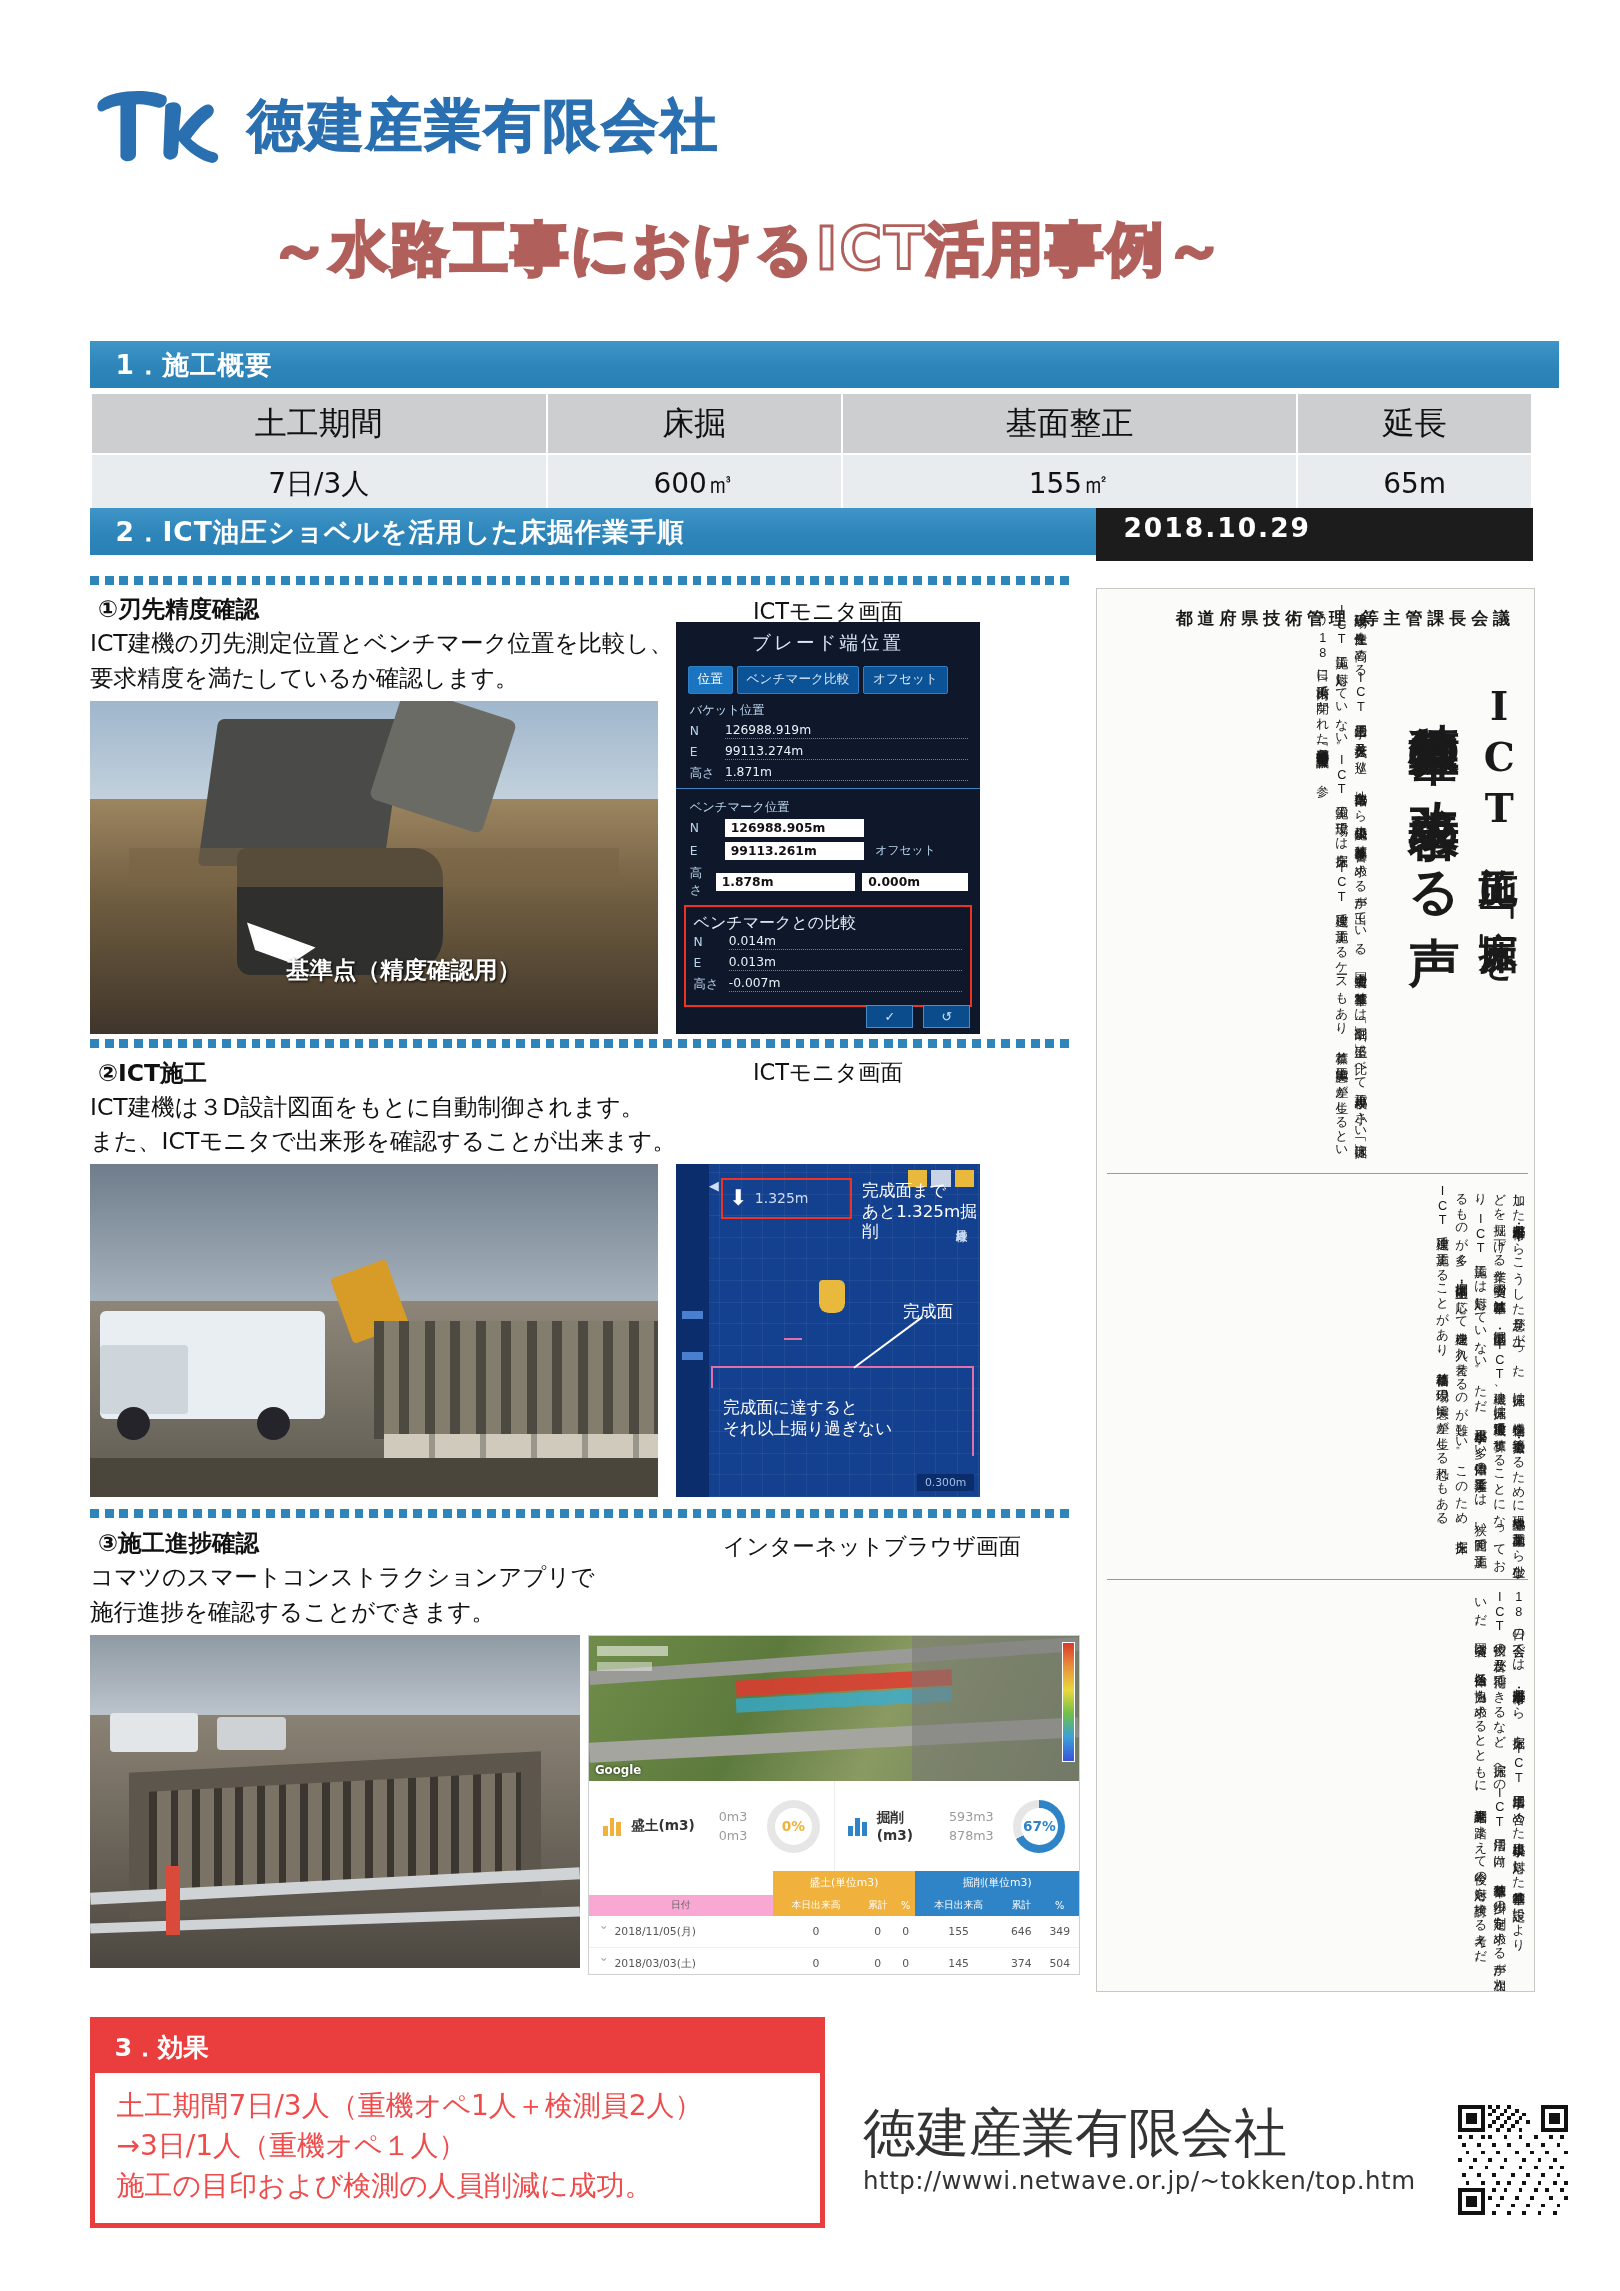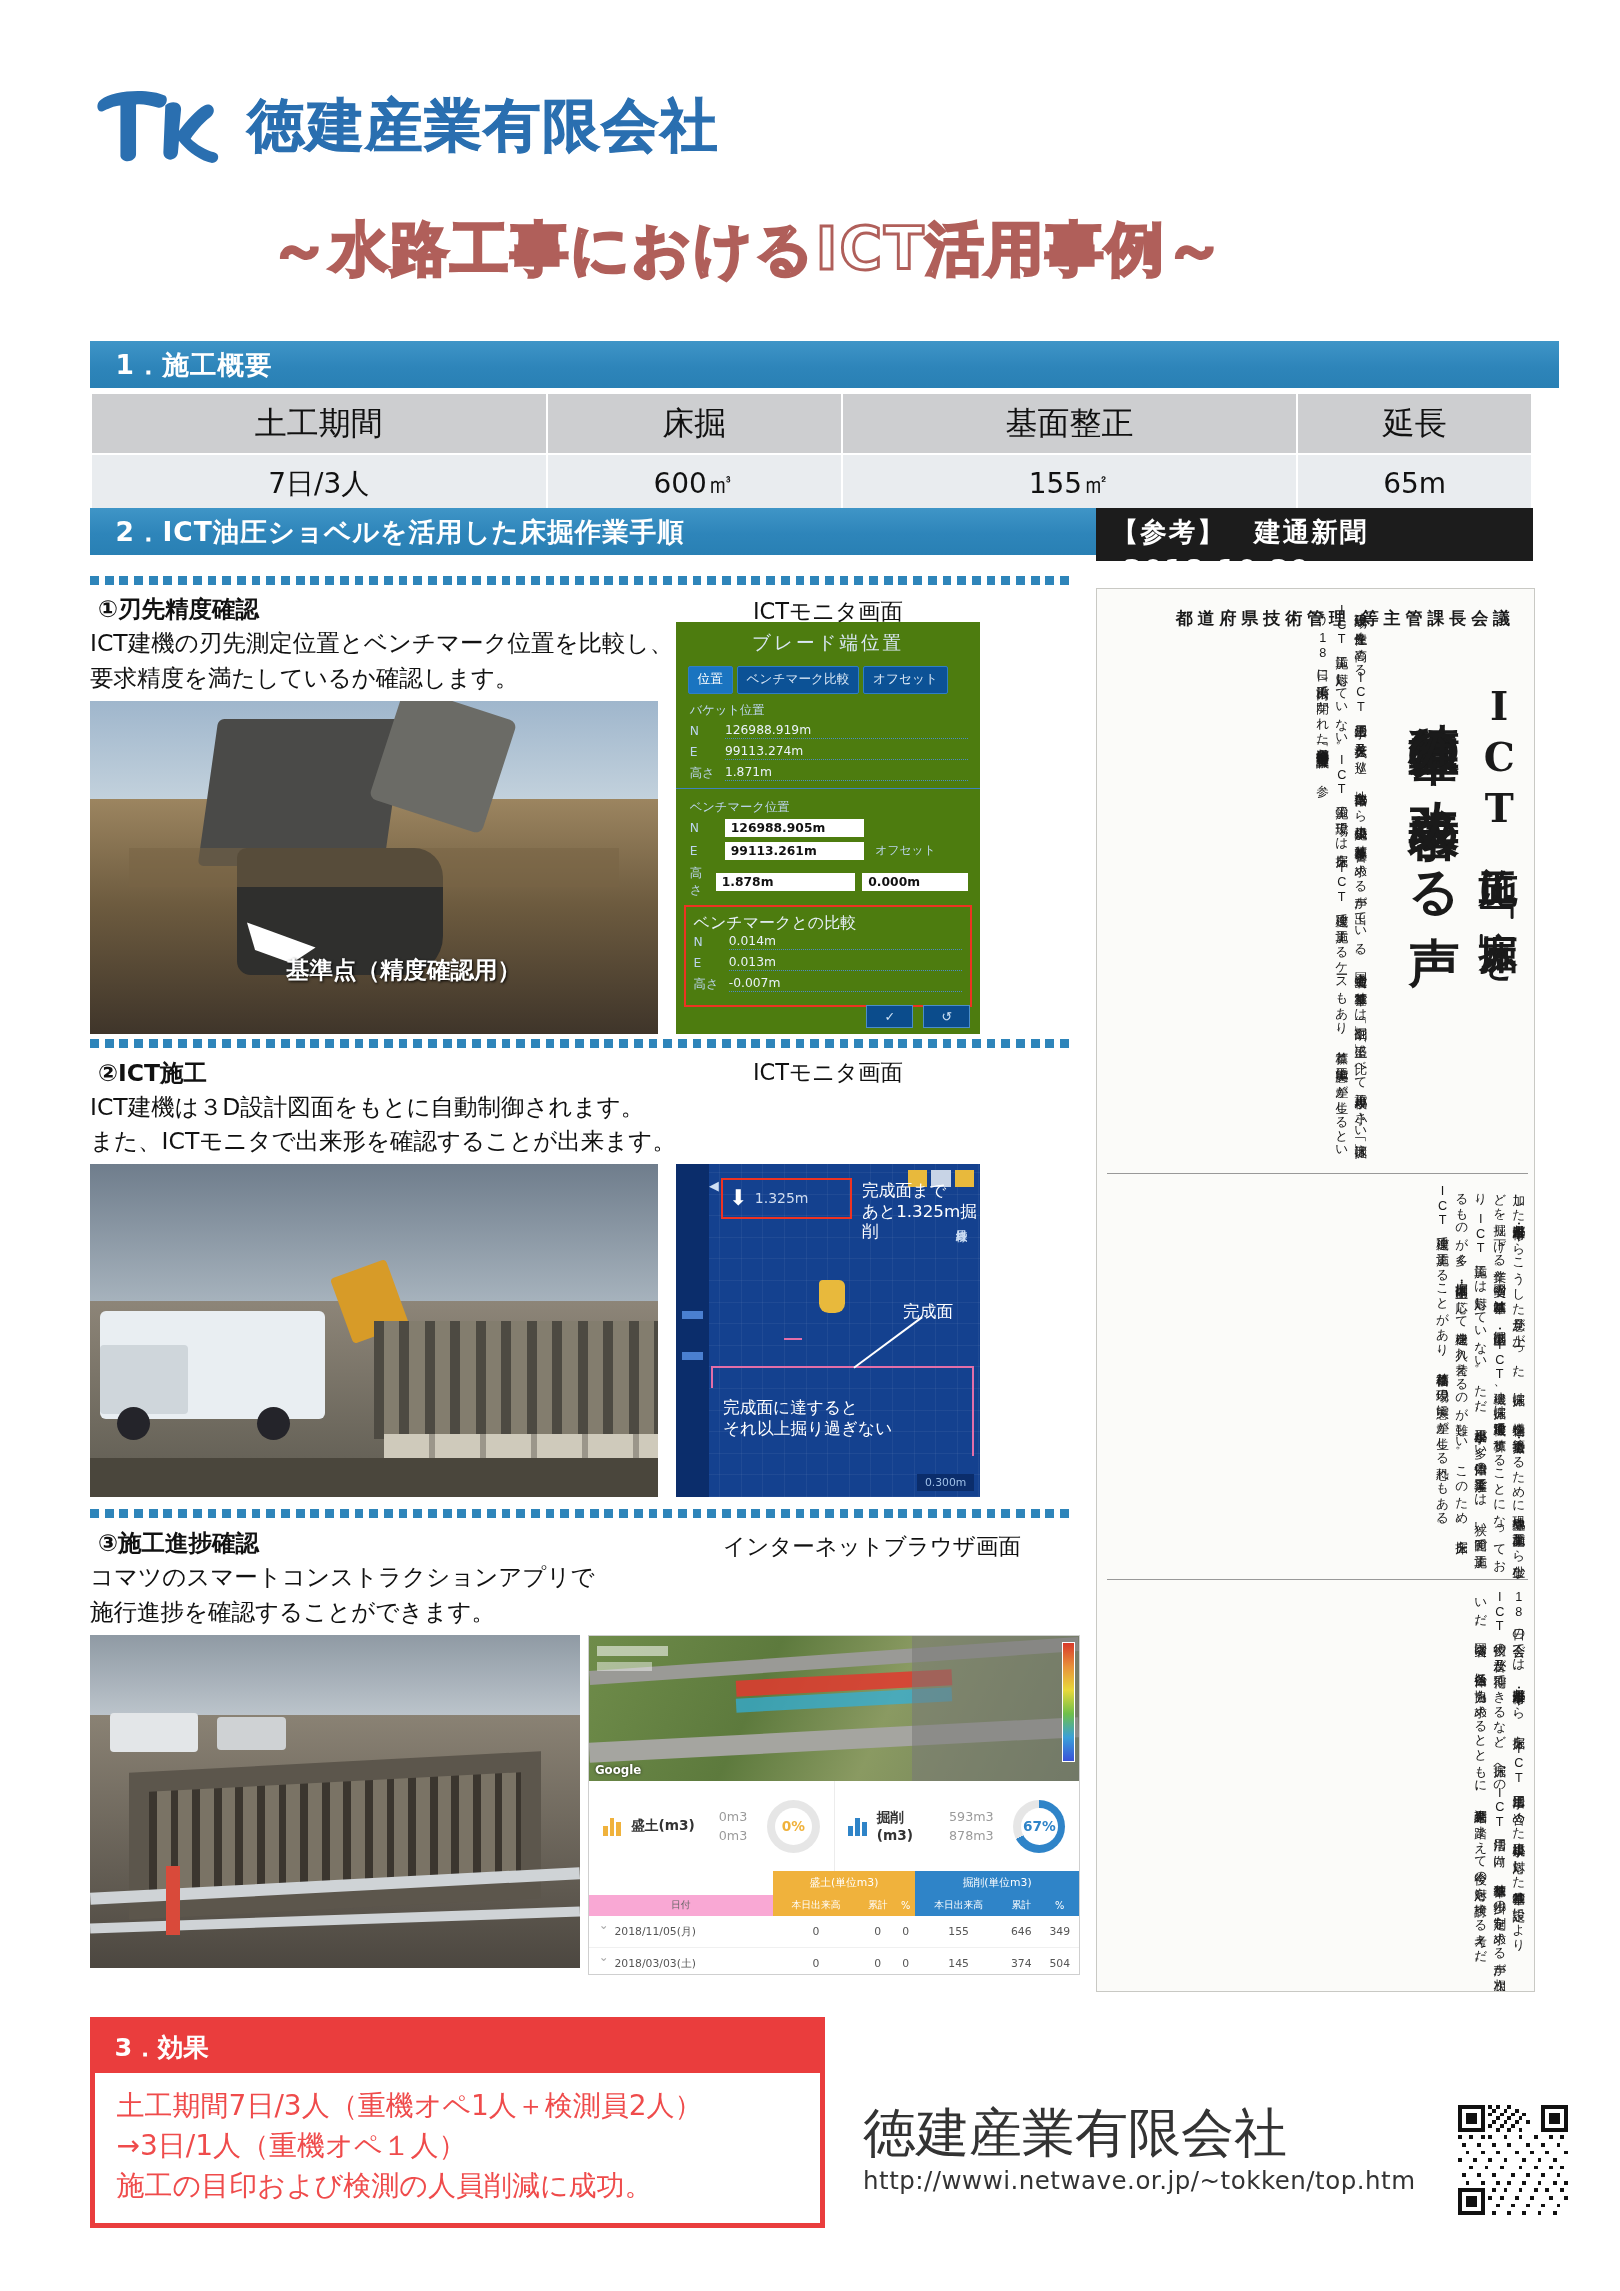--- a/index.html
+++ b/index.html
@@ -119,21 +119,21 @@
   .cap{
     position:absolute;font-size:22.5px;font-family:"DejaVu Sans",sans-serif;color:#111;text-align:center;
   }
 
   
   .photo{position:absolute;overflow:hidden;background:#8a8a84;}
   .photo .sky{position:absolute;left:0;top:0;width:100%;}
   .photo .ground{position:absolute;left:0;bottom:0;width:100%;}
 
   
-  .mon{position:absolute;background:#4d7c0f;overflow:hidden;
+  .mon{position:absolute;background:#0f172a;overflow:hidden;
        font-family:"DejaVu Sans",sans-serif;color:#e8f1fb;}
   .mon-title{text-align:center;font-size:18.6px;letter-spacing:2.9px;padding-top:7.8px;color:#dbe8f6;}
   .mon-tabs{display:flex;gap:3.9px;padding:9.8px 9.8px 0 11.8px;align-items:flex-end;}
   .mon-tab{font-size:12.7px;padding:4.9px 8.8px;background:#0b4c8c;border:1px solid #2f7fc4;color:#dbe8f6;border-radius:2px;}
   .mon-tab.sel{background:#1a74c0;color:#fff;}
   .mon-tab.plain{background:#0c5296;}
   .mon-sec{padding:7.8px 11.8px 0 13.7px;}
   .mon-sec .lbl{font-size:12.3px;color:#bcd5ee;margin-bottom:3.9px;}
   .mon-row{display:flex;align-items:center;gap:7.8px;margin-bottom:4.9px;font-size:12.3px;}
   .mon-row .k{width:27.4px;color:#bcd5ee;}
@@ -234,21 +234,20 @@
         <td>600㎥</td>
         <td>155㎡</td>
         <td>65m</td>
       </tr>
     </tbody>
   </table>
 
   <div class="sec-bar" id="sec2-bar">2．ICT油圧ショベルを活用した床掘作業手順</div>
 
   <div class="news-head">
-    <div class="l1">【参考】　建通新聞</div>
     <div class="l2">2018.10.29</div>
   </div>
 
   <div class="news-clip">
     <div class="news-kicker">都道府県技術管理
 等主管課長会議</div>
     <div class="news-head2">積算基準の改善求める声</div>
     <div class="news-head1">ICT施工に「床掘」を</div>
     <div class="news-cols"><span>建設現場の生産性を高めるICT活用工事の普及拡大を巡り、地方自治体から小規模施工の積算基準改善を求める声が出ている。国土交通省の積</span><span>算基準では「掘削」や「盛土」に比べて施工規模が小さい「床掘」はICT施工に対応していない。ICT施工の現場では床掘をICT建機で施</span><span>工するケースもあり、積算と施工実態に差が生じるという。18日に浜松市内で開かれた「都道府県技術管理等主管課長会議」で、参</span></div>
     <div class="news-cols2"><span>加した都道府県・政令市からこうした意見が上がった。</span><span>床掘は、構造物を築造・撤去するために現地盤線や施工基面から土砂などを掘り下げる作業。国交省の積算基準は、掘削・盛土はICT建機、床掘は通常建機で積算することになっており、ICT施工には対応していない。</span><span>ただ、小規模工事が多い自治体の発注工事では、狭い範囲で施工するものが多く、床掘・掘削・盛土に応じて建機を入れ替えるのが難しい。このため、床掘をICT建機で施工することがあり、積算価格と現場の実態に差が生じる恐れもある。</span></div>

